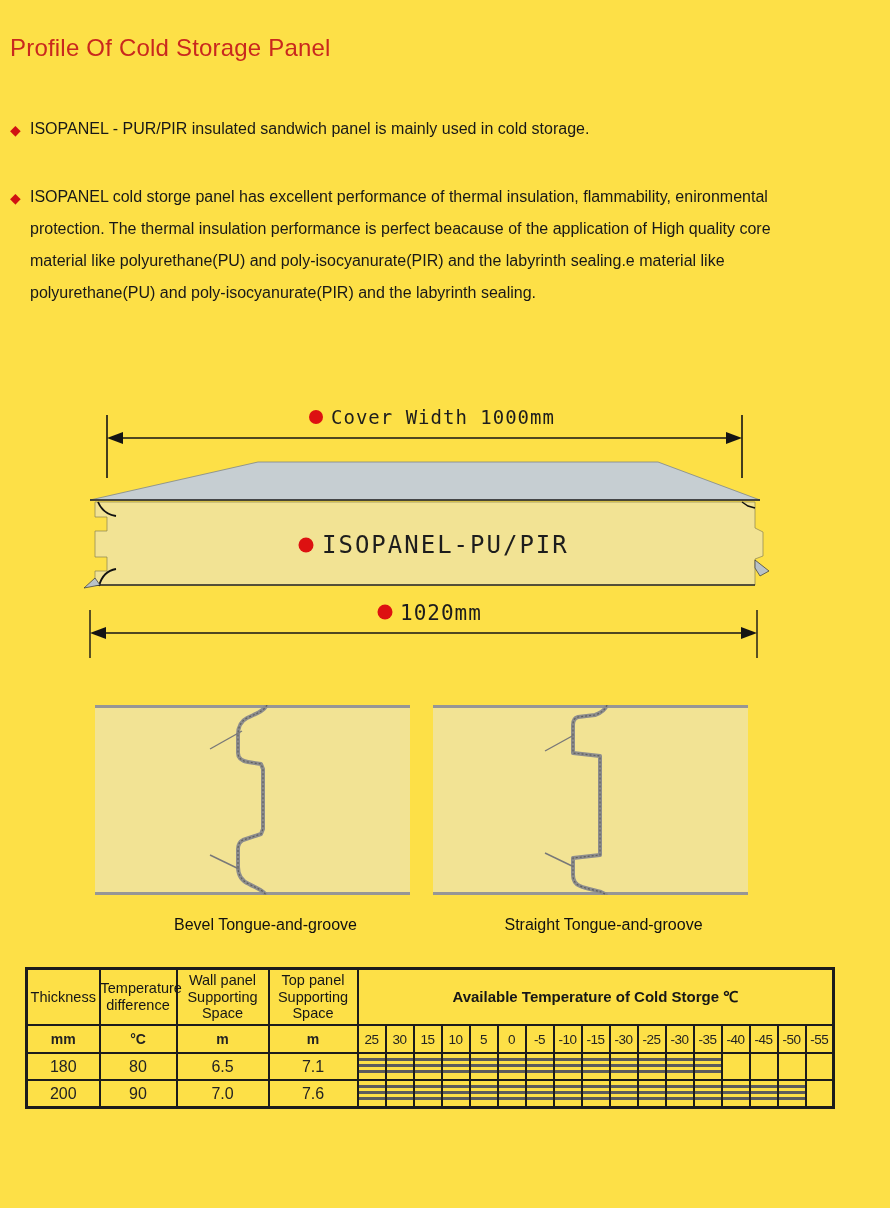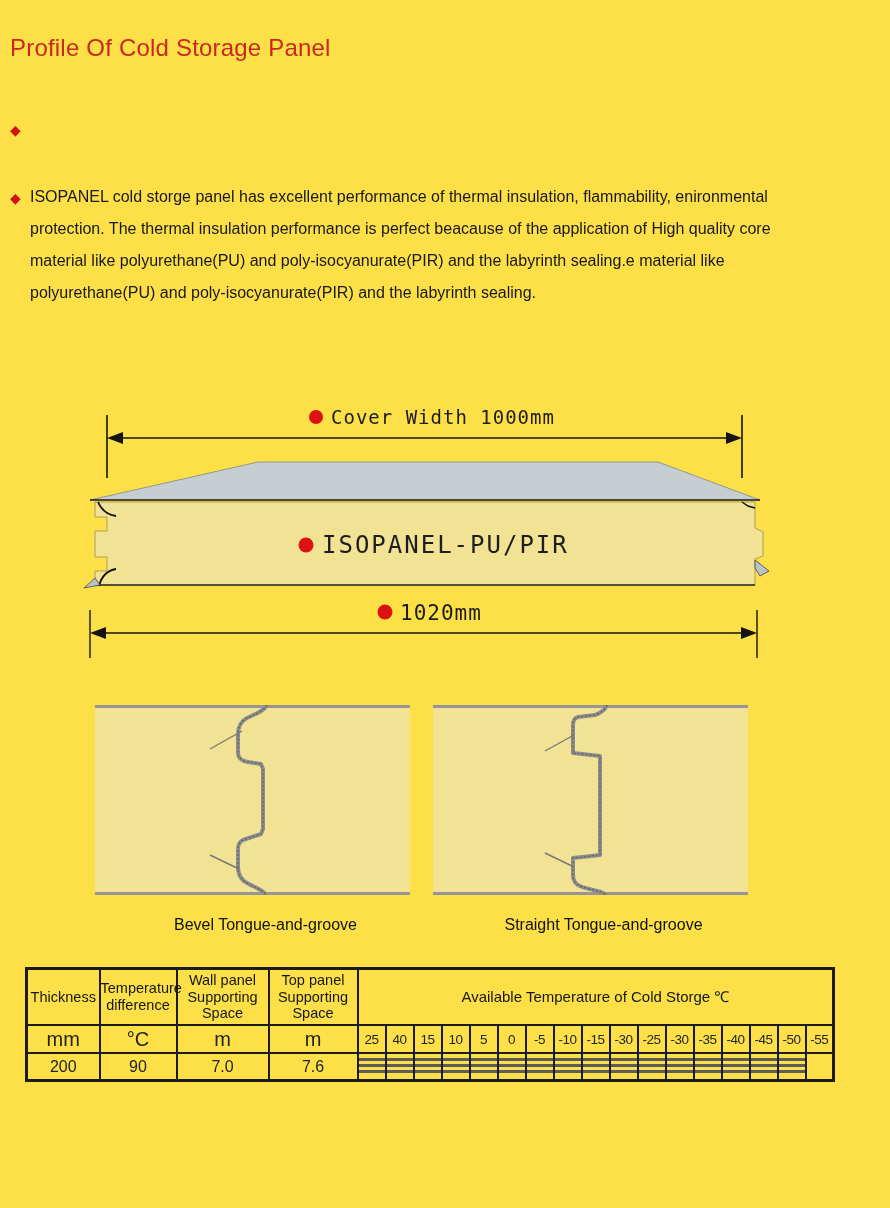--- a/index.html
+++ b/index.html
@@ -35,42 +35,43 @@
   
   #spec-table{
     position:absolute;left:25px;top:967px;width:809px;
     border-collapse:collapse;table-layout:fixed;
     border:3px solid #1c1c1c;font-family:"Liberation Sans",sans-serif;
   }
   #spec-table th,#spec-table td{
     border:2px solid #1c1c1c;text-align:center;vertical-align:middle;padding:0;
   }
   .hcell{height:54px;font-size:14.5px;font-weight:normal;line-height:1.15;color:#161616;}
-  .hcell-avail{font-weight:normal;font-size:15px;color:#161616;}
-  .ucell{height:26px;font-size:20px;font-weight:normal;color:#222;}
+  .hcell-avail{font-weight:bold;font-size:15px;color:#161616;}
+  .ucell{height:26px;font-size:14px;font-weight:bold;color:#222;}
   .tscale{height:26px;font-size:13.5px;font-weight:normal;letter-spacing:-.5px;color:#222;border-radius:9px;}
   .dcell{height:25px;font-size:16px;color:#232323;}
   .tcell{height:25px;}
   .bar{
     background-image:linear-gradient(to bottom,
       rgba(0,0,0,0) 0 4px,#5c5c5c 4px 7px,
       rgba(0,0,0,0) 7px 10px,#5c5c5c 10px 13px,
       rgba(0,0,0,0) 13px 16px,#5c5c5c 16px 19px,
       rgba(0,0,0,0) 19px 100%);
   }
 </style>
 </head>
 <body>
 
 <div id="page">
 
   <div class="page-title">Profile Of Cold Storage Panel</div>
 
   <div class="bullet" id="bullet-1">
     <span class="diamond">◆</span>
+    <span>ISOPANEL - PUR/PIR insulated sandwich panel is mainly used in cold storage.</span>
   </div>
 
   <div class="bullet" id="bullet-2">
     <span class="diamond">◆</span>
     <span>ISOPANEL cold storge panel has excellent performance of thermal insulation, flammability, enironmental protection. The thermal insulation performance is perfect beacause of the application of High quality core material like polyurethane(PU) and poly-isocyanurate(PIR)  and the labyrinth sealing.e material like polyurethane(PU) and poly-isocyanurate(PIR)  and the labyrinth sealing.</span>
   </div>
 
   <svg id="panel-diagram" width="890" height="270" viewBox="0 0 890 270">
 
     <circle cx="316" cy="19" r="7" fill="#dd1111"></circle>
@@ -173,41 +174,64 @@
         <th class="hcell">Top panel Supporting Space</th>
         <th class="hcell hcell-avail" colspan="17">Available Temperature of Cold Storge ℃</th>
       </tr>
       <tr id="unit-row">
         <th class="ucell">mm</th>
         <th class="ucell">°C</th>
         <th class="ucell">m</th>
         <th class="ucell">m</th>
 
       <th class="tscale">25</th>
-          <th class="tscale">40</th>
+          <th class="tscale">30</th>
           <th class="tscale">15</th>
           <th class="tscale">10</th>
           <th class="tscale">5</th>
           <th class="tscale">0</th>
           <th class="tscale">-5</th>
           <th class="tscale">-10</th>
           <th class="tscale">-15</th>
           <th class="tscale">-30</th>
           <th class="tscale">-25</th>
           <th class="tscale">-30</th>
           <th class="tscale">-35</th>
           <th class="tscale">-40</th>
           <th class="tscale">-45</th>
           <th class="tscale">-50</th>
           <th class="tscale">-55</th>
         </tr>
     </thead>
     <tbody id="spec-body">
 
         <tr>
+          <td class="dcell">180</td>
+          <td class="dcell">80</td>
+          <td class="dcell">6.5</td>
+          <td class="dcell">7.1</td>
+          <td class="tcell bar"></td>
+          <td class="tcell bar"></td>
+          <td class="tcell bar"></td>
+          <td class="tcell bar"></td>
+          <td class="tcell bar"></td>
+          <td class="tcell bar"></td>
+          <td class="tcell bar"></td>
+          <td class="tcell bar"></td>
+          <td class="tcell bar"></td>
+          <td class="tcell bar"></td>
+          <td class="tcell bar"></td>
+          <td class="tcell bar"></td>
+          <td class="tcell bar"></td>
+          <td class="tcell"></td>
+          <td class="tcell"></td>
+          <td class="tcell"></td>
+          <td class="tcell"></td>
+        </tr>
+        <tr>
           <td class="dcell">200</td>
           <td class="dcell">90</td>
           <td class="dcell">7.0</td>
           <td class="dcell">7.6</td>
           <td class="tcell bar"></td>
           <td class="tcell bar"></td>
           <td class="tcell bar"></td>
           <td class="tcell bar"></td>
           <td class="tcell bar"></td>
           <td class="tcell bar"></td>

